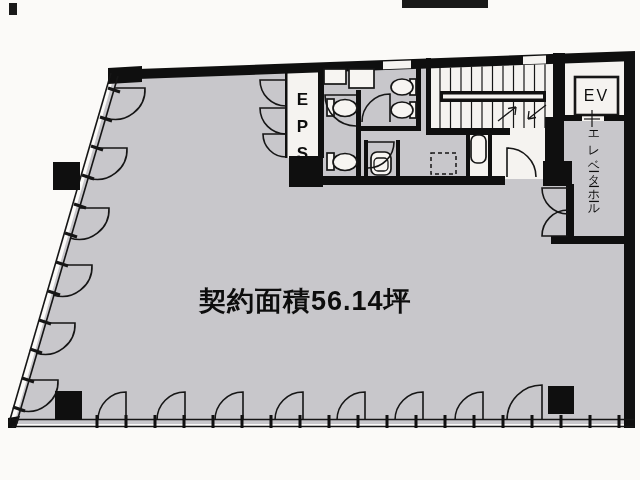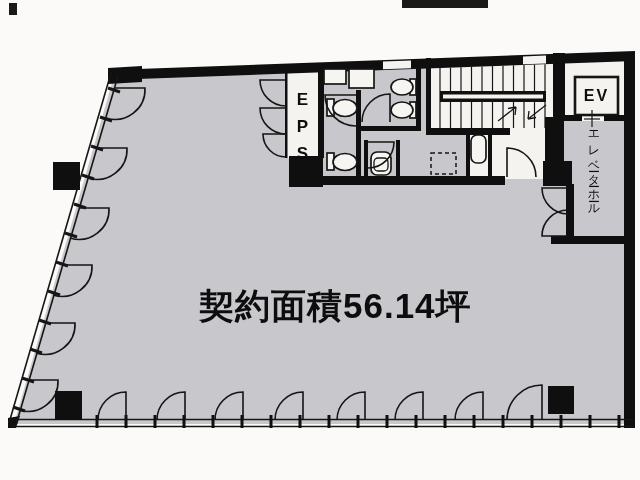--- a/index.html
+++ b/index.html
@@ -7,23 +7,23 @@
   #stage{position:relative;width:640px;height:480px;background:#fbfaf8;overflow:hidden;}
   #plan-svg{position:absolute;left:0;top:0;}
   .w{fill:#0f0f0f;stroke:none;}
   .ln{stroke:#161616;stroke-width:1.6;fill:none;}
   .room{fill:#f5f3f0;}
   .fix{fill:#f7f5f2;stroke:#161616;stroke-width:1.7;}
   .dash{fill:none;stroke:#161616;stroke-width:1.5;stroke-dasharray:4 3;}
   .tread{stroke:#161616;stroke-width:1.2;}
   .lbl{position:absolute;color:#0d0d0d;}
   .vtext{writing-mode:vertical-rl;text-orientation:upright;}
-  #area-label{left:199px;top:283px;font-size:35px;font-weight:bold;letter-spacing:1px;white-space:nowrap;}
+  #area-label{left:199px;top:283px;font-size:27px;font-weight:bold;letter-spacing:1px;white-space:nowrap;}
   #eps-label{left:294px;top:90px;font-size:17px;font-weight:bold;letter-spacing:8px;line-height:1;}
-  #ev-label{left:575px;top:77px;width:43px;height:38px;line-height:38px;text-align:center;font-size:16px;font-weight:bold;letter-spacing:2px;}
+  #ev-label{left:575px;top:77px;width:43px;height:38px;line-height:38px;text-align:center;font-size:16px;font-weight:normal;letter-spacing:2px;}
   #hall-label{left:588px;top:123px;height:116px;font-size:12px;letter-spacing:0.5px;line-height:1;}
 </style>
 </head>
 <body>
 
 <div id="stage">
   <svg id="plan-svg" width="640" height="480" viewBox="0 0 640 480">
 
     <g>
       <polygon points="114,76 632,56 632,424 14,424" fill="#c8c7cb"></polygon>

